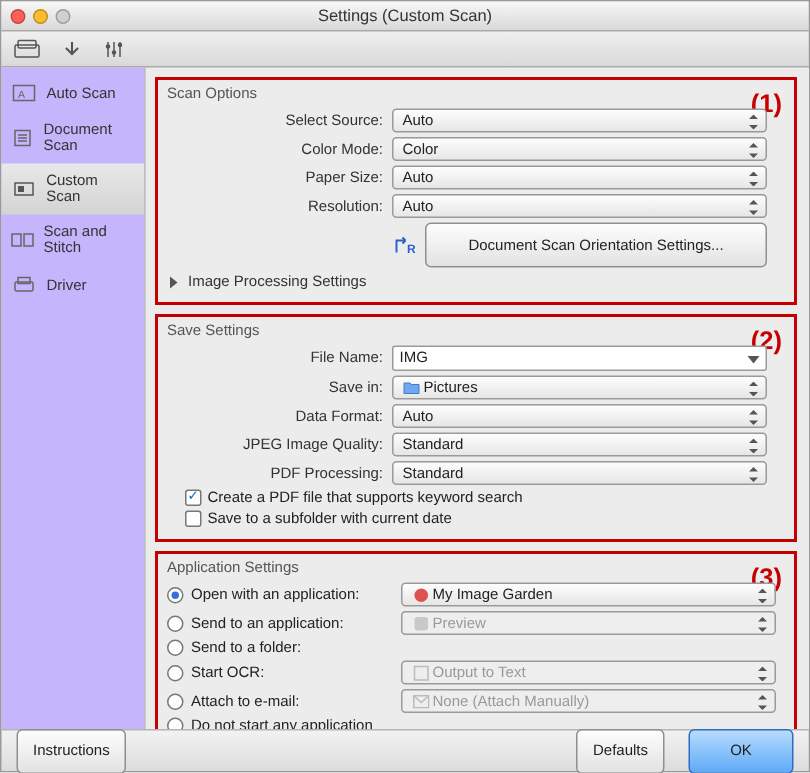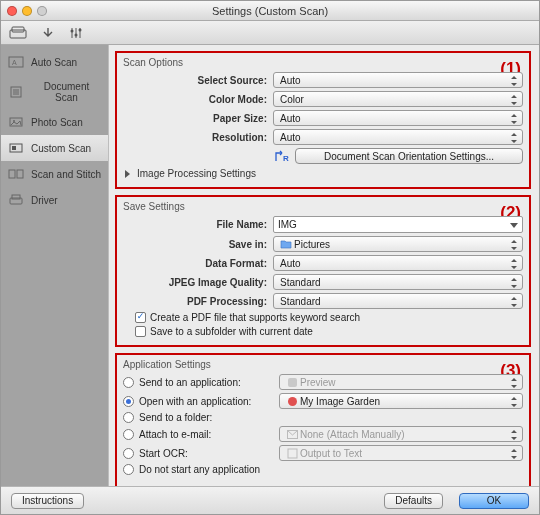--- a/index.html
+++ b/index.html
@@ -6,37 +6,37 @@
   html, body { width: 540px; height: 515px; background: #f4f4f4; overflow: hidden; font-size: 10px; color: #222; }
   .window { width: 540px; height: 515px; background: #ececec; border: 1px solid #999; position: relative; display: flex; flex-direction: column; }
   .titlebar { height: 20px; background: linear-gradient(#f7f7f7,#d9d9d9); border-bottom: 1px solid #aaa; display: flex; align-items: center; padding: 0 6px; position: relative; }
   .traffic { display: flex; gap: 5px; align-items: center; }
   .tl { width: 10px; height: 10px; border-radius: 50%; border: 1px solid rgba(0,0,0,.25); }
   .tl.close { background:#ff5f57;} .tl.min{background:#ffbd2e;} .tl.max{background:#d0d0d0;}
   .titlebar-title { position:absolute; left:0; right:0; text-align:center; font-size:11px; color:#333; pointer-events:none;}
   .toolbar { height: 24px; background: linear-gradient(#f0f0f0,#d9d9d9); border-bottom:1px solid #aaa; display:flex; align-items:center; padding:0 8px; gap:14px;}
   .toolbar svg { display:block; }
   .body { flex:1; display:flex; min-height:0; }
-  .sidebar { width:108px; background:#a3a3a3; border-right:1px solid #bdbdbd; padding-top:4px;text-align:center; }
+  .sidebar { width:96px; background:#c4b5fd; border-right:1px solid #bdbdbd; padding-top:4px; }
   .s-item { display:flex; align-items:center; gap:6px; padding:6px 6px; font-size:10px; color:#333; cursor:default; }
   .s-item.selected { background: linear-gradient(#e8e8e8,#d4d4d4); }
   .s-item .s-icon { width:18px; height:14px; display:flex; align-items:center; justify-content:center; }
   .main { flex:1; overflow:auto; padding:6px 8px 6px 6px; background:#ececec; }
   .section { border:2px solid #c60000; margin-bottom:6px; padding:4px 6px 8px 6px; position:relative; }
   .section-title { font-size:10px; color:#555; margin-bottom:4px; }
   .badge { position:absolute; top:6px; right:8px; font-size:17px; font-weight:bold; color:#c60000; }
   .row { display:flex; align-items:center; margin:3px 0; }
-  .row-label { width:150px; text-align:right; padding-right:6px; font-size:10px; color:#333;font-weight:bold; }
+  .row-label { width:150px; text-align:right; padding-right:6px; font-size:10px; color:#333; }
   .row-field { flex:1; display:flex; align-items:center; gap:4px; max-width:250px; }
   .popup { flex:1; height:16px; background:linear-gradient(#fdfdfd,#e6e6e6); border:1px solid #9a9a9a; border-radius:3px; display:flex; align-items:center; padding:0 16px 0 6px; position:relative; font-size:10px; color:#222;}
   .popup.disabled { color:#9a9a9a; background:#eee;}
   .popup::after { content:""; position:absolute; right:5px; top:3px; width:6px; height:10px; background:
     linear-gradient(#555,#555); clip-path: polygon(50% 0,100% 30%,0 30%,50% 0,0 70%,100% 70%,50% 100%,0 70%);
   }
-  .btn { height:16px; background:linear-gradient(#fdfdfd,#e2e2e2); border:1px solid #8f8f8f; border-radius:4px; font-size:10px; padding:0 10px; display:inline-flex; align-items:center; justify-content:center; color:#222; }
+  .btn { height:30px; background:linear-gradient(#fdfdfd,#e2e2e2); border:1px solid #8f8f8f; border-radius:4px; font-size:10px; padding:0 10px; display:inline-flex; align-items:center; justify-content:center; color:#222; }
   .btn.primary { background:linear-gradient(#b6dcff,#5fa9f7); border-color:#2f6bbf; }
   .textfield { flex:1; height:17px; border:1px solid #9a9a9a; border-radius:2px; background:#fff; padding:0 4px; display:flex; align-items:center; position:relative; font-size:10px;}
   .textfield::after { content:""; position:absolute; right:4px; top:6px; border-left:4px solid transparent; border-right:4px solid transparent; border-top:5px solid #555; }
   .disclosure { font-size:10px; color:#333; padding-left:14px; position:relative; margin-top:4px;}
   .disclosure::before { content:""; position:absolute; left:2px; top:2px; border-top:4px solid transparent; border-bottom:4px solid transparent; border-left:5px solid #555; }
   .check-row { display:flex; align-items:center; gap:4px; font-size:10px; margin:3px 0 0 12px;text-align:center;}
   .checkbox { width:11px; height:11px; border:1px solid #777; border-radius:2px; background:#fff; display:inline-flex; align-items:center; justify-content:center; font-size:9px; color:#1a63c7;}
   .checkbox.checked::after{ content:"✓"; line-height:1; position:relative; top:-1px;}
   .radio-row { display:flex; align-items:center; margin:3px 0; gap:6px;}
   .radio-row .rlabel { width:150px; display:flex; align-items:center; gap:5px; font-size:10px;}
@@ -99,30 +99,20 @@
         <span class="s-icon">
             <svg width="16" height="12">
               <rect x="3" y="1" width="10" height="10" fill="none" stroke="#666"></rect>
               <line x1="5" y1="4" x2="11" y2="4" stroke="#666"></line>
               <line x1="5" y1="6" x2="11" y2="6" stroke="#666"></line>
               <line x1="5" y1="8" x2="11" y2="8" stroke="#666"></line>
             </svg>
           </span>
         <span>Document Scan</span>
       </div>
-      <div class="s-item">
-        <span class="s-icon">
-            <svg width="16" height="12">
-              <rect x="2" y="2" width="12" height="8" fill="none" stroke="#666"></rect>
-              <circle cx="6" cy="5" r="1" fill="#666"></circle>
-              <path d="M3 9l3-3 3 2 3-3 1 4" fill="none" stroke="#666"></path>
-            </svg>
-          </span>
-        <span>Photo Scan</span>
-      </div>
       <div class="s-item selected">
         <span class="s-icon">
             <svg width="16" height="12">
               <rect x="2" y="2" width="12" height="8" fill="none" stroke="#555"></rect>
               <rect x="4" y="4" width="4" height="4" fill="#555"></rect>
             </svg>
           </span>
         <span>Custom Scan</span>
       </div>
       <div class="s-item">
@@ -257,57 +247,74 @@
           <span>Save to a subfolder with current date</span>
         </div>
       </div>
 
       <div class="section">
         <div class="badge">(3)</div>
         <div class="section-title">Application Settings</div>
 
         <div class="radio-row">
           <div class="rlabel">
+            <span class="radio checked"></span>
+            <span>Open with an application:</span>
+          </div>
+          <div class="row-field">
+              <div class="popup">
+            <span class="popup-icon">
+                  <svg width="11" height="11">
+                    <circle cx="5.5" cy="5.5" r="4.5" fill="#e05050"></circle>
+                  </svg>
+                </span>
+            <span>My Image Garden</span>
+              </div>
+            </div>
+        </div>
+
+        <div class="radio-row">
+          <div class="rlabel">
             <span class="radio"></span>
             <span>Send to an application:</span>
           </div>
           <div class="row-field">
               <div class="popup disabled">
             <span class="popup-icon">
                   <svg width="11" height="11">
                     <rect x="1" y="1" width="9" height="9" rx="2" fill="#c9c9c9"></rect>
                   </svg>
                 </span>
             <span>Preview</span>
               </div>
             </div>
         </div>
 
         <div class="radio-row">
           <div class="rlabel">
-            <span class="radio checked"></span>
-            <span>Open with an application:</span>
-          </div>
-          <div class="row-field">
-              <div class="popup">
+            <span class="radio"></span>
+            <span>Send to a folder:</span>
+          </div>
+        </div>
+
+        <div class="radio-row">
+          <div class="rlabel">
+            <span class="radio"></span>
+            <span>Start OCR:</span>
+          </div>
+          <div class="row-field">
+              <div class="popup disabled">
             <span class="popup-icon">
                   <svg width="11" height="11">
-                    <circle cx="5.5" cy="5.5" r="4.5" fill="#e05050"></circle>
-                  </svg>
-                </span>
-            <span>My Image Garden</span>
-              </div>
-            </div>
-        </div>
-
-        <div class="radio-row">
-          <div class="rlabel">
-            <span class="radio"></span>
-            <span>Send to a folder:</span>
-          </div>
+                    <rect x="1" y="1" width="9" height="9" fill="none" stroke="#bbb"></rect>
+                  </svg>
+                </span>
+            <span>Output to Text</span>
+              </div>
+            </div>
         </div>
 
         <div class="radio-row">
           <div class="rlabel">
             <span class="radio"></span>
             <span>Attach to e-mail:</span>
           </div>
           <div class="row-field">
               <div class="popup disabled">
             <span class="popup-icon">
@@ -315,37 +322,20 @@
                     <rect x="0.5" y="0.5" width="10" height="8" fill="none" stroke="#bbb"></rect>
                     <path d="M0.5 0.5L5.5 5 10.5 0.5" fill="none" stroke="#bbb"></path>
                   </svg>
                 </span>
             <span>None (Attach Manually)</span>
               </div>
             </div>
         </div>
 
         <div class="radio-row">
-          <div class="rlabel">
-            <span class="radio"></span>
-            <span>Start OCR:</span>
-          </div>
-          <div class="row-field">
-              <div class="popup disabled">
-            <span class="popup-icon">
-                  <svg width="11" height="11">
-                    <rect x="1" y="1" width="9" height="9" fill="none" stroke="#bbb"></rect>
-                  </svg>
-                </span>
-            <span>Output to Text</span>
-              </div>
-            </div>
-        </div>
-
-        <div class="radio-row">
           <div class="rlabel" style="width:auto">
             <span class="radio"></span>
             <span>Do not start any application</span>
           </div>
         </div>
 
       </div>
 
     </div>
   </div>

